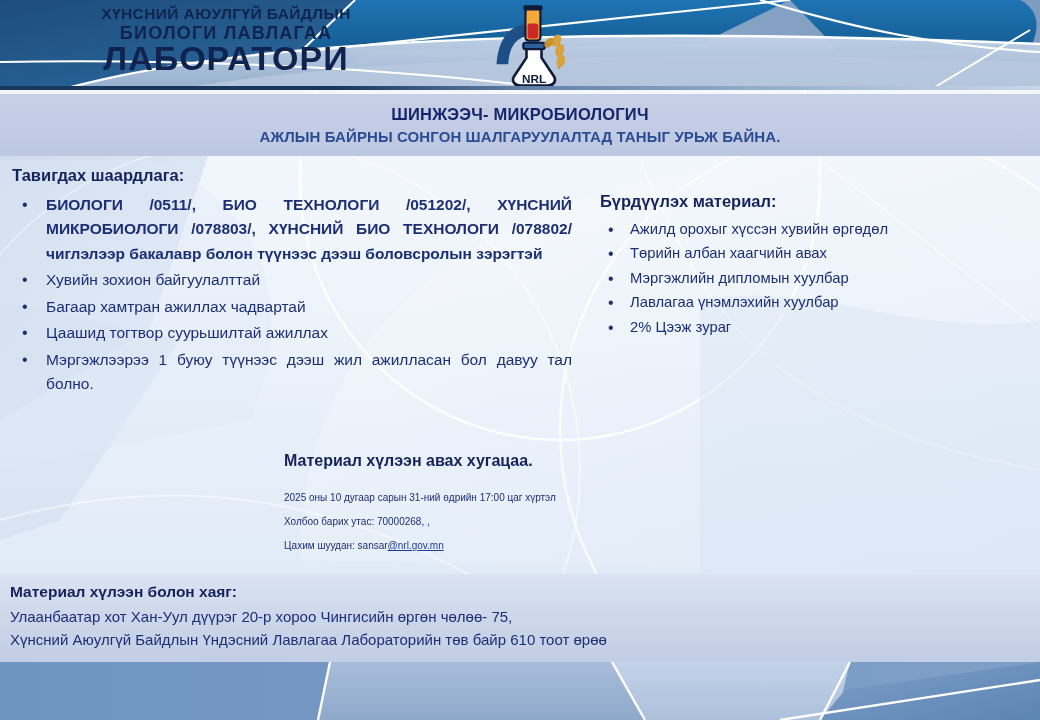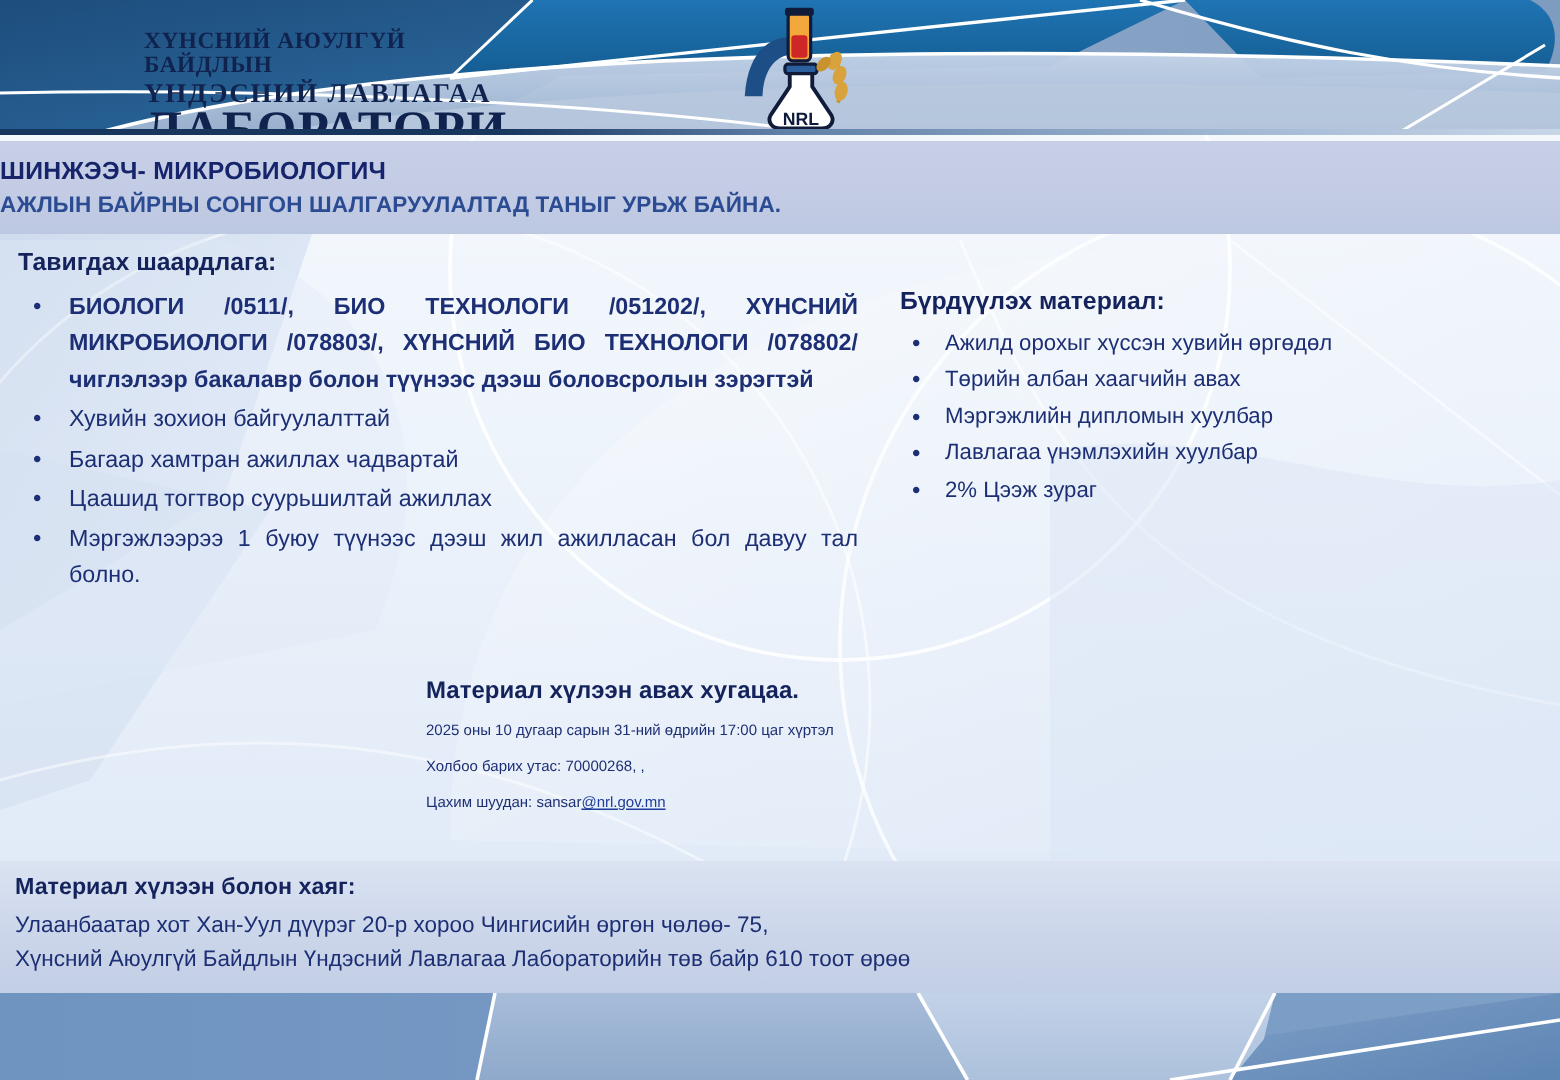--- a/index.html
+++ b/index.html
@@ -37,38 +37,40 @@
     background: linear-gradient(90deg,#17365d 0%, #17365d 32%, #5f7fa6 50%, #9fb6d2 78%, #c8d6e8 100%);
   }
 
   .logo-mark {
     position: absolute;
     left: 14px; top: 2px;
     width: 86px; height: 84px;
   }
   .logo-text {
     position: absolute;
-    left: 96px; top: 20px;
+    left: 96px; top: 6px;
     width: 260px;
-    font-family: Liberation Serif, serif;
+    font-family: Liberation Sans, sans-serif;
     color: #10234f;
     line-height: 1.0;
+    text-align: center;
   }
   .logo-l1 { font-size: 15.5px; font-weight: 700; letter-spacing: .4px; }
   .logo-l2 { font-size: 18px; font-weight: 700; letter-spacing: 1.2px; margin-top: 2px; }
   .logo-l3 { font-size: 34px; font-weight: 700; letter-spacing: 1px; margin-top: -1px; }
 
   
   .title-band {
     position: absolute;
     left: 0; top: 94px;
     width: 1040px; height: 62px;
     background: linear-gradient(180deg,#c6cfe6 0%, #c3cce4 55%, #bcc7e1 100%);
     display: flex;
     flex-direction: column;
+    align-items: center;
     justify-content: center;
     gap: 4px;
   }
   .title-main {
     font-size: 16.5px; font-weight: 700;
     color: #16256b; letter-spacing: .2px;
   }
   .title-sub {
     font-size: 15px; font-weight: 700;
     color: #2b4c93; letter-spacing: .1px;
@@ -124,21 +126,21 @@
 
   
   .center-block {
     position: absolute;
     left: 284px; top: 452px;
     width: 520px;
   }
   .cb-head {
     font-size: 16px; font-weight: 700;
     color: #14235c;
-    margin-bottom: 12px;
+    margin-bottom: 22px;
   }
   .cb-line {
     font-size: 10px;
     color: #1d2f74;
     margin-bottom: 13px;
     white-space: nowrap;
   }
   .mail-link {
     color: #1f3d9c;
     text-decoration: underline;
@@ -263,21 +265,21 @@
         <ellipse cx="67" cy="45" rx="4" ry="6" fill="#d9a23d" transform="rotate(22 67 45)"></ellipse>
         <ellipse cx="68" cy="55" rx="4" ry="6" fill="#d9a23d" transform="rotate(14 68 55)"></ellipse>
         <ellipse cx="57" cy="38" rx="3.4" ry="5.4" fill="#c8922f" transform="rotate(42 57 38)"></ellipse>
 
         <text x="43" y="76" font-family="Liberation Sans, sans-serif" font-size="11" font-weight="700" fill="#0d1a3c" text-anchor="middle">NRL</text>
       </svg>
     </div>
 
     <div class="logo-text">
       <div class="logo-l1">ХҮНСНИЙ АЮУЛГҮЙ БАЙДЛЫН</div>
-      <div class="logo-l2">ҮНДЭСНИЙ ЛАВЛАГАА</div>
+      <div class="logo-l2">БИОЛОГИ ЛАВЛАГАА</div>
       <div class="logo-l3">ЛАБОРАТОРИ</div>
     </div>
     <div class="header-rule"></div>
   </div>
 
   <div class="title-band">
     <div class="title-main">ШИНЖЭЭЧ- МИКРОБИОЛОГИЧ</div>
     <div class="title-sub">АЖЛЫН БАЙРНЫ СОНГОН ШАЛГАРУУЛАЛТАД ТАНЫГ УРЬЖ БАЙНА.</div>
   </div>
 

